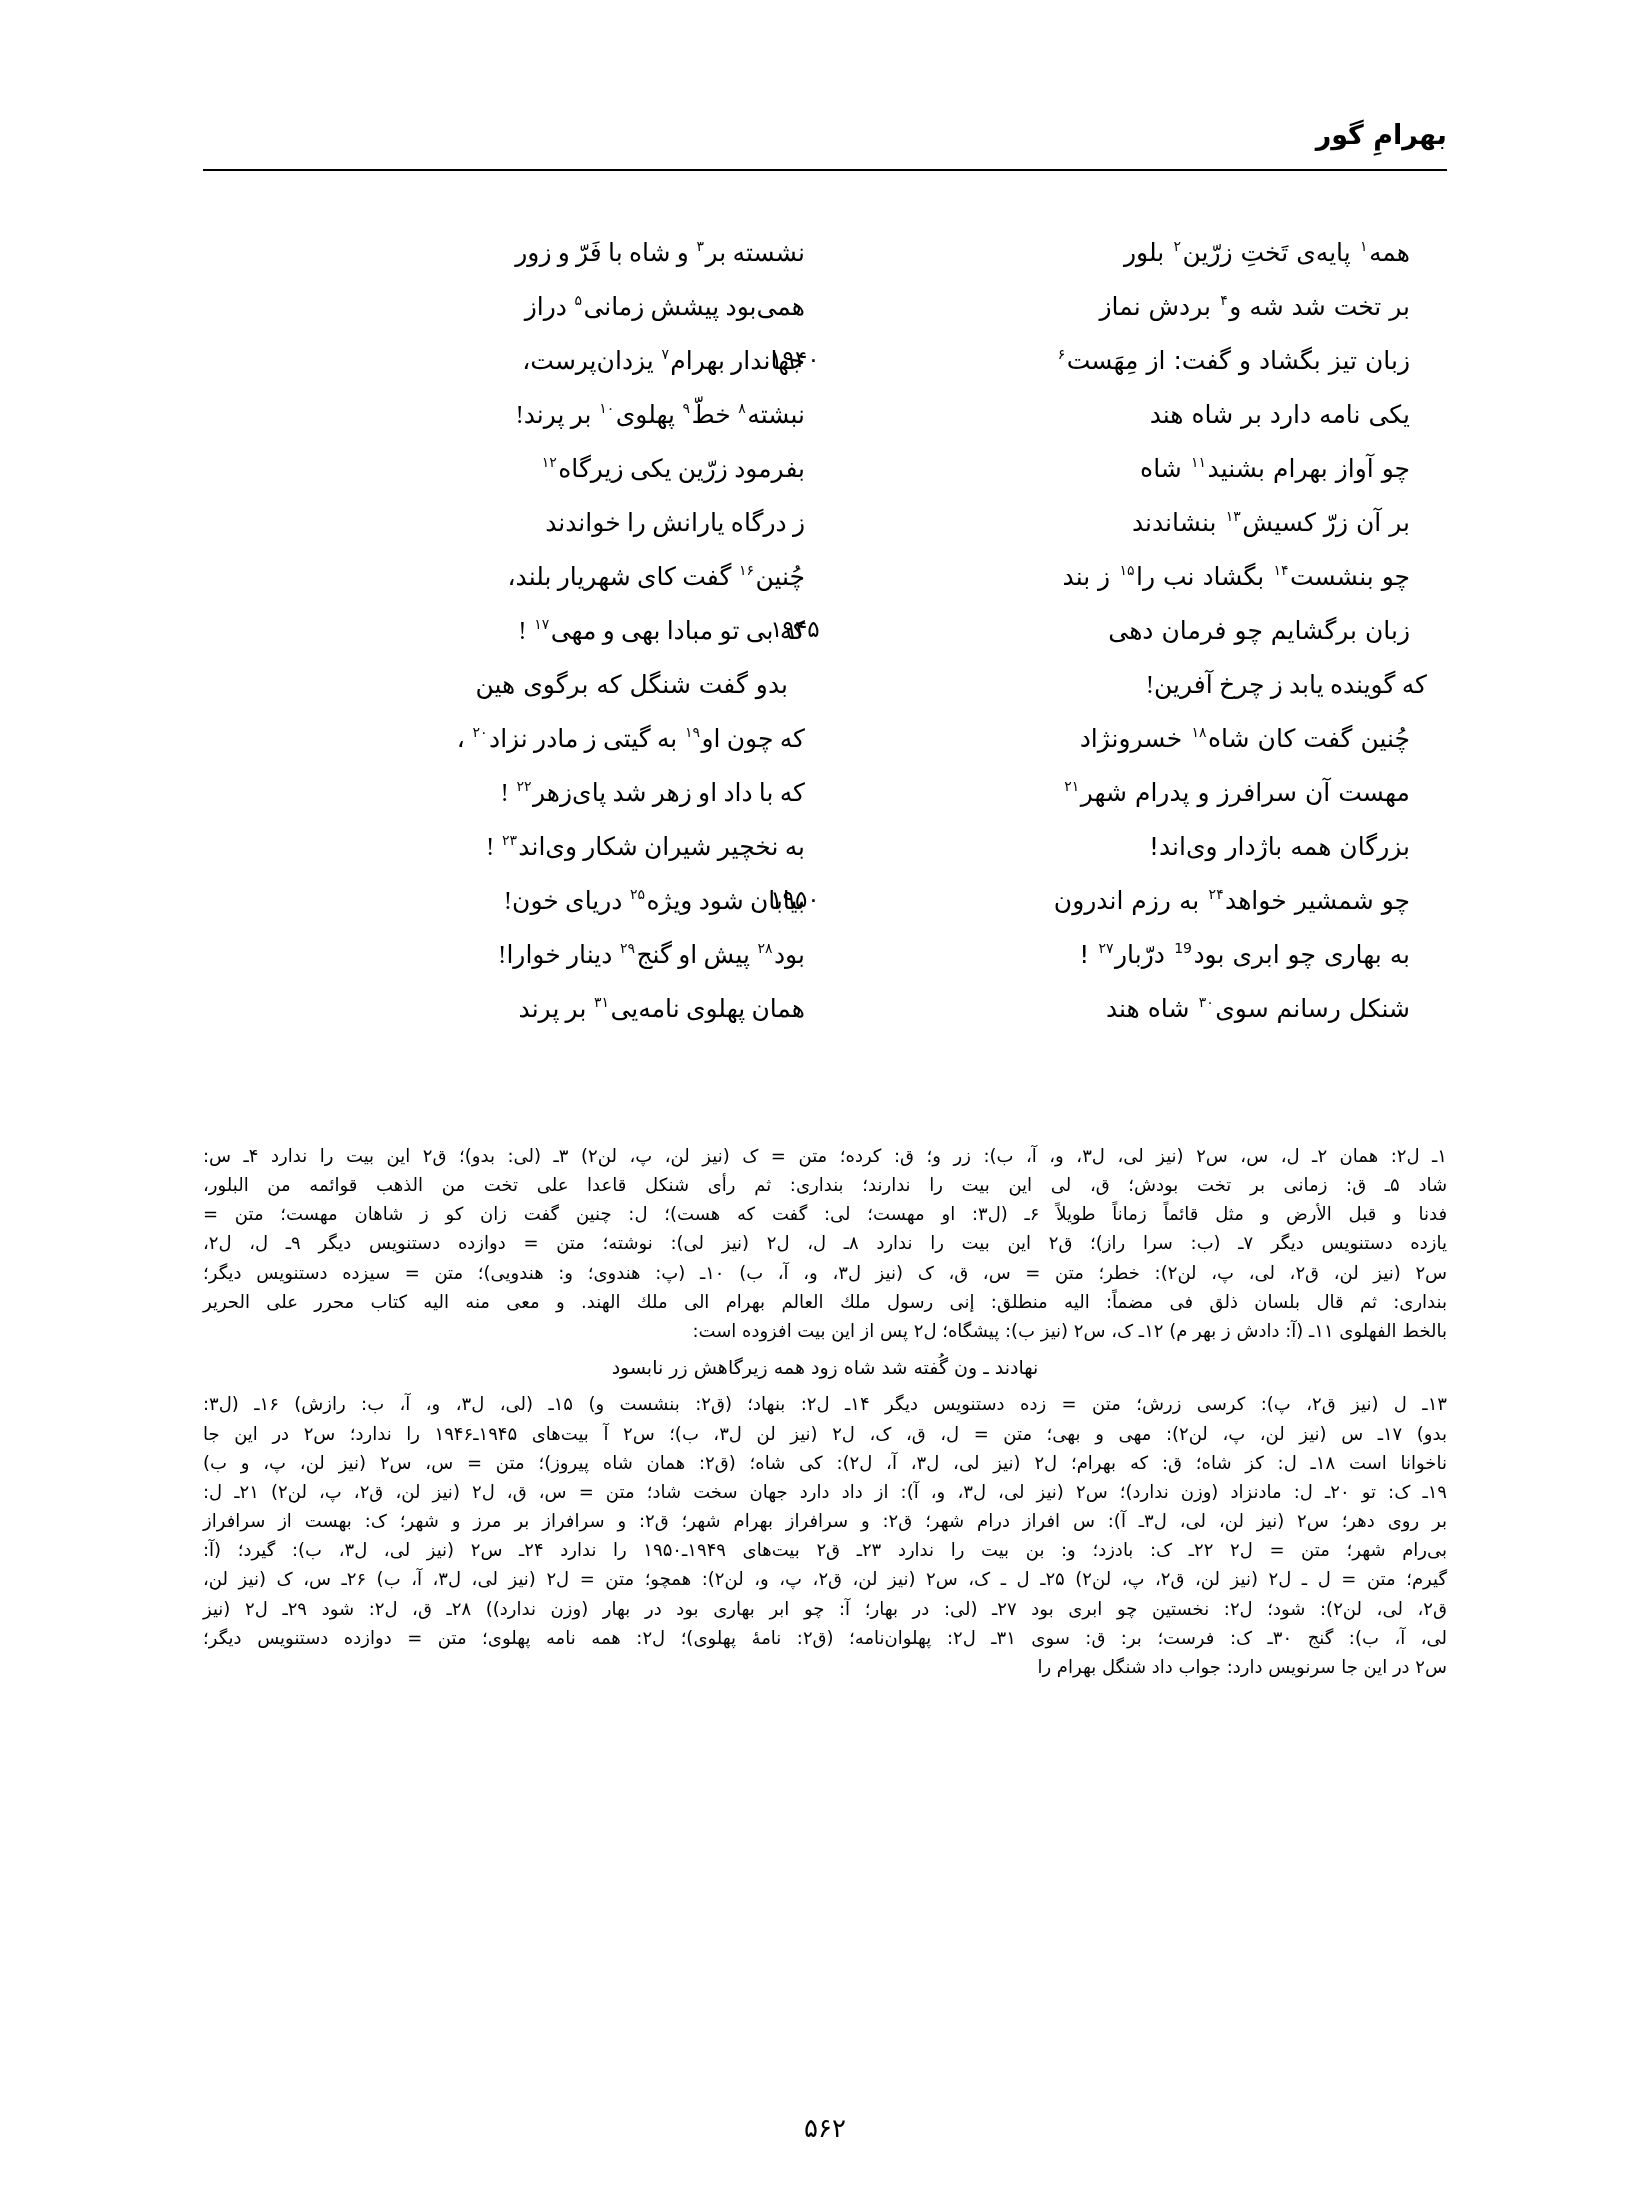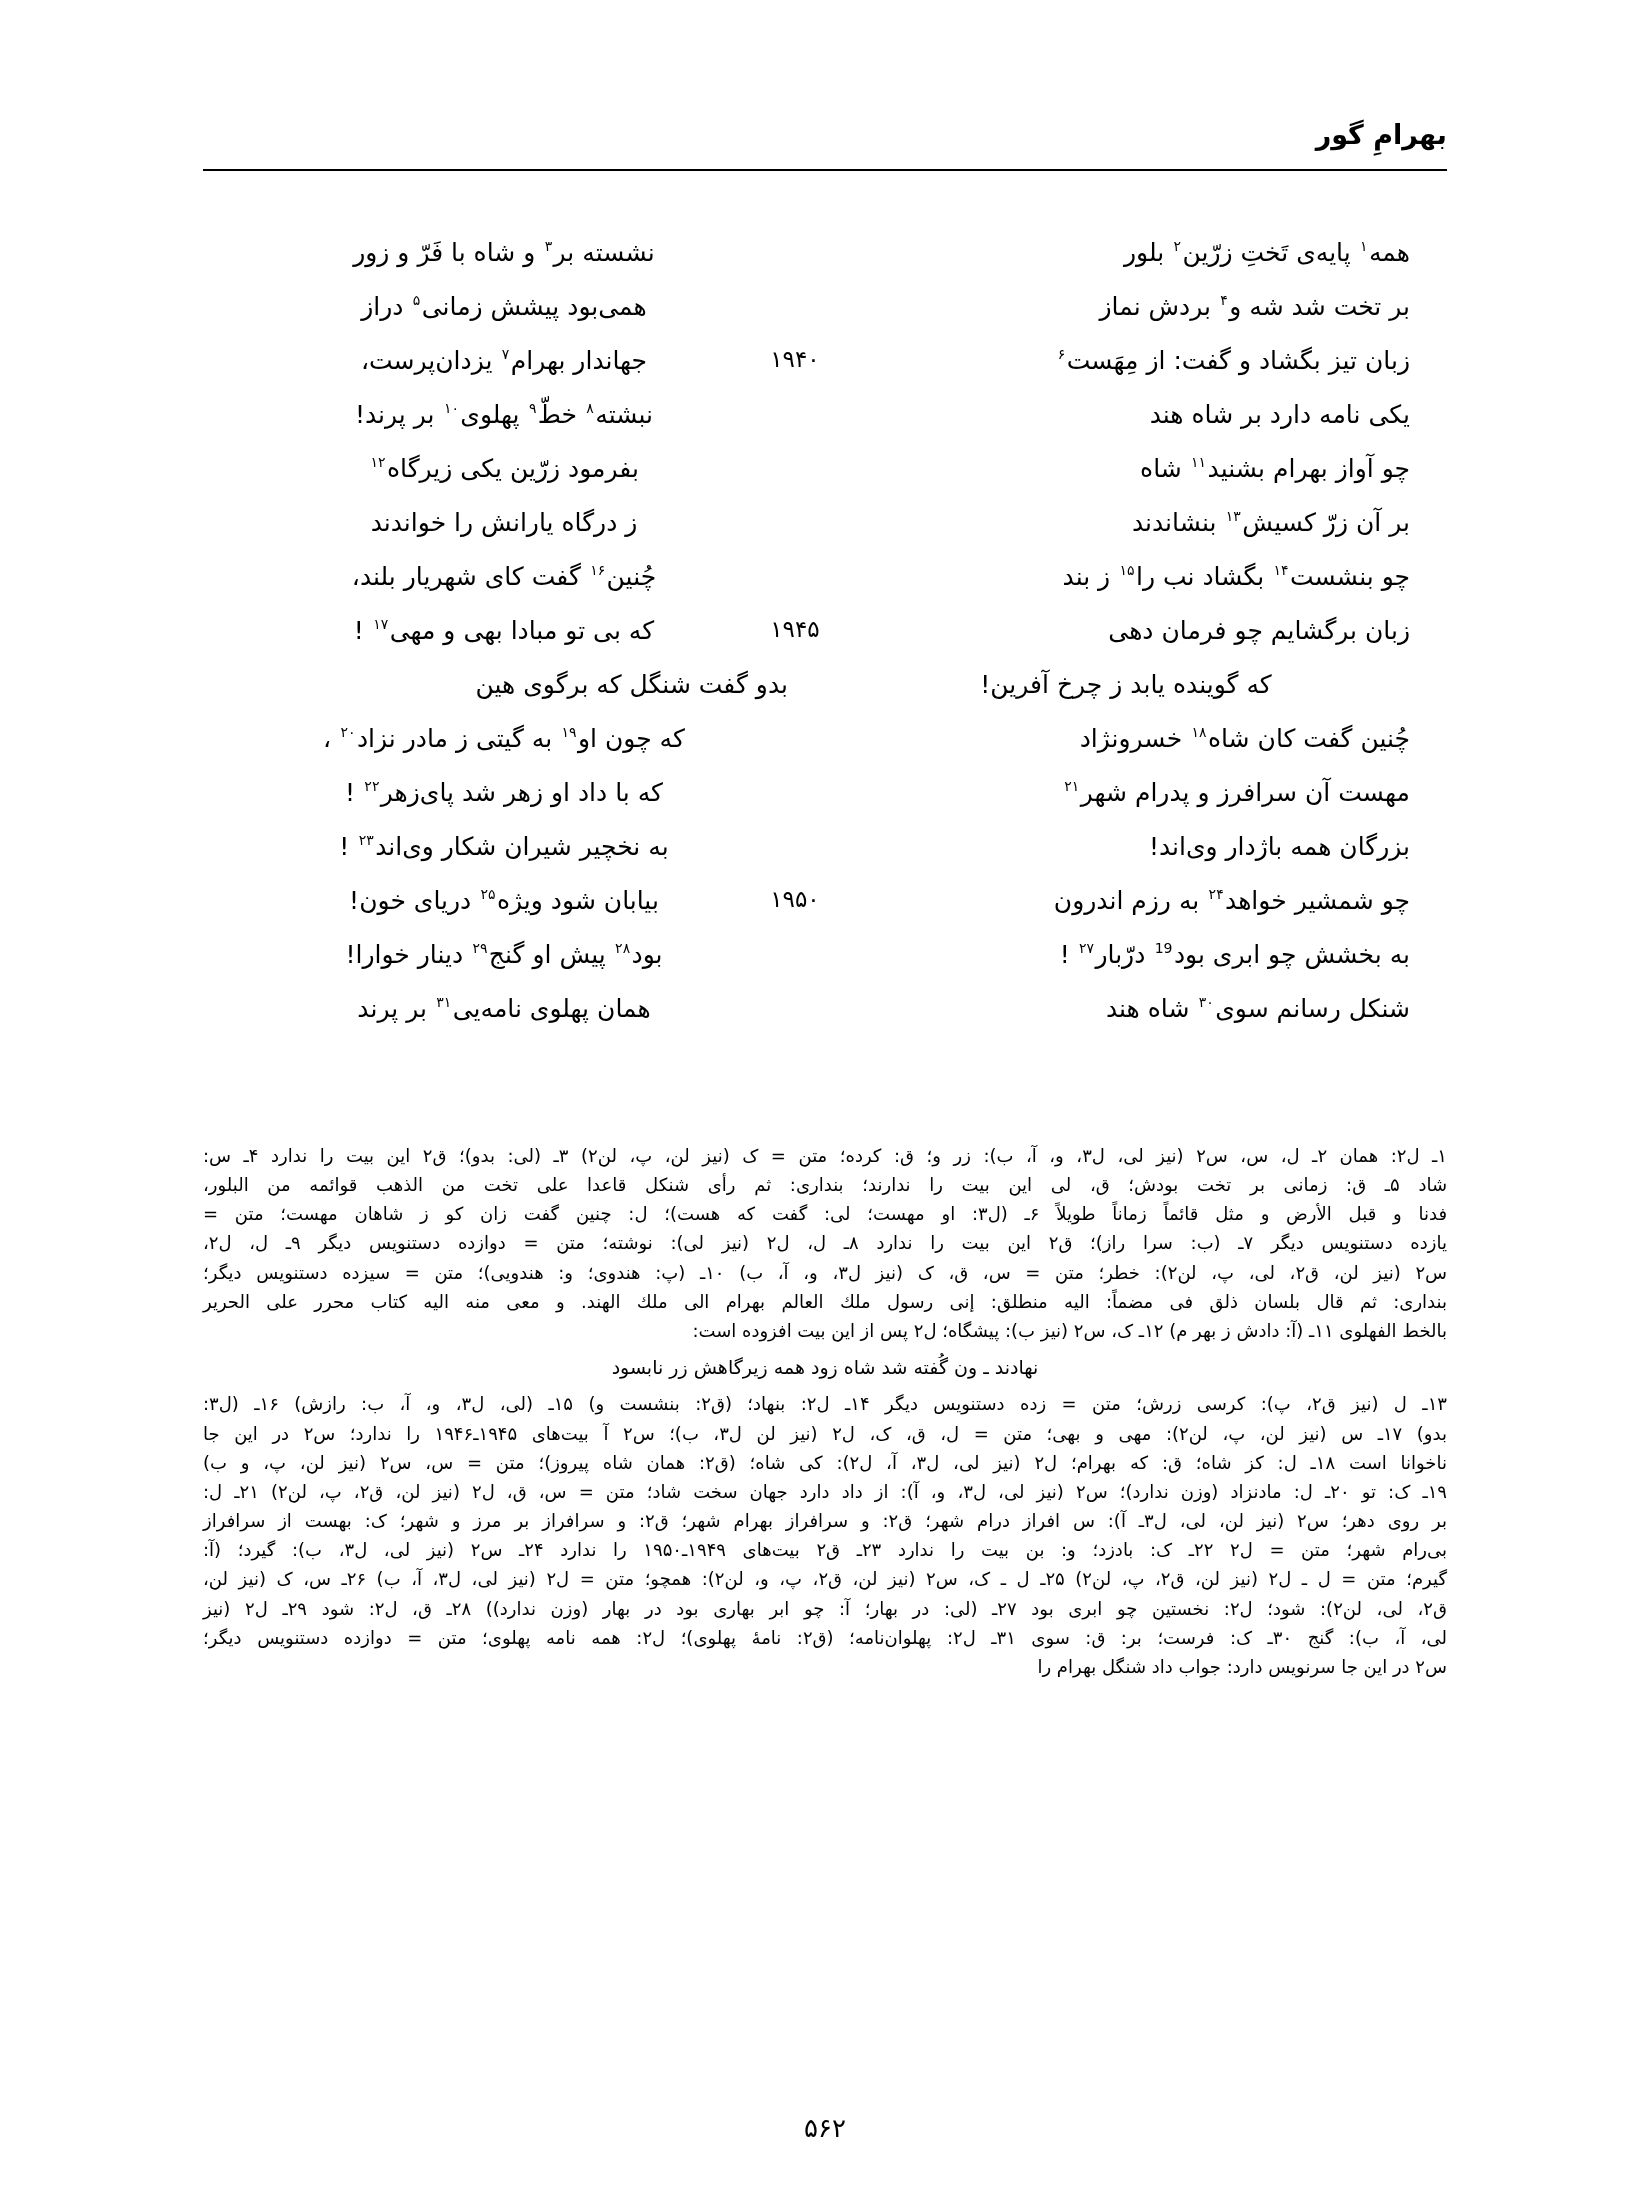--- a/index.html
+++ b/index.html
@@ -73,24 +73,25 @@
   }
   .hemistich.first {
     width: 50%;
     text-align: right;
     padding-right: 37px;
     box-sizing: border-box;
     direction: rtl;
   }
   .hemistich.second {
     width: 50%;
-    text-align: center;
+    text-align: right;
     padding-right: 20px;
     box-sizing: border-box;
     direction: rtl;
+    font-family: Liberation Serif, serif;
   }
   .hemistich .txt {
     display: inline-block;
   }
   sup.fn {
     font-size: 14px;
     vertical-align: super;
     line-height: 0;
     padding: 0 1.4px;
   }
@@ -202,21 +203,21 @@
       </div>
       <div class="couplet">
         <div class="hemistich first"><span class="txt"><span>بزرگان</span> <span>همه</span> <span>باژدار</span> <span>وی‌اند!</span></span></div>
         <div class="hemistich second"><span class="txt"><span>به</span> <span>نخچیر</span> <span>شیران</span> <span>شکار</span> <span>وی‌اند</span><sup class="fn">۲۳</sup> <span>!</span></span></div>
       </div>
       <div class="couplet">
         <div class="hemistich first"><span class="txt"><span>چو</span> <span>شمشیر</span> <span>خواهد</span><sup class="fn">۲۴</sup> <span>به</span> <span>رزم</span> <span>اندرون</span></span><div class="gutter">۱۹۵۰</div></div>
         <div class="hemistich second"><span class="txt"><span>بیابان</span> <span>شود</span> <span>ویژه</span><sup class="fn">۲۵</sup> <span>دریای</span> <span>خون!</span></span></div>
       </div>
       <div class="couplet">
-        <div class="hemistich first"><span class="txt"><span>به</span> <span>بخشش</span> <span>چو</span> <span>ابری</span> <span>بود</span><sup class="fn">19</sup> <span>درّبار</span><sup class="fn">۲۷</sup> <span>!</span></span></div>
+        <div class="hemistich first"><span class="txt"><span>به</span> <span>بهاری</span> <span>چو</span> <span>ابری</span> <span>بود</span><sup class="fn">19</sup> <span>درّبار</span><sup class="fn">۲۷</sup> <span>!</span></span></div>
         <div class="hemistich second"><span class="txt"><span>بود</span><sup class="fn">۲۸</sup> <span>پیش</span> <span>او</span> <span>گنج</span><sup class="fn">۲۹</sup> <span>دینار</span> <span>خوارا!</span></span></div>
       </div>
       <div class="couplet">
         <div class="hemistich first"><span class="txt"><span>شنكل</span> <span>رسانم</span> <span>سوی</span><sup class="fn">۳۰</sup> <span>شاه</span> <span>هند</span></span></div>
         <div class="hemistich second"><span class="txt"><span>همان</span> <span>پهلوی</span> <span>نامه‌یی</span><sup class="fn">۳۱</sup> <span>بر</span> <span>پرند</span></span></div>
       </div>
     </div>
 
   <div class="apparatus" id="apparatus">
       <p>۱ـ ل۲: همان  ۲ـ ل، س، س۲ (نیز لی، ل۳، و، آ، ب): زر و؛ ق: کرده؛ متن = ک (نیز لن، پ، لن۲)   ۳ـ (لی: بدو)؛ ق۲ این بیت را ندارد  ۴ـ س:</p>

